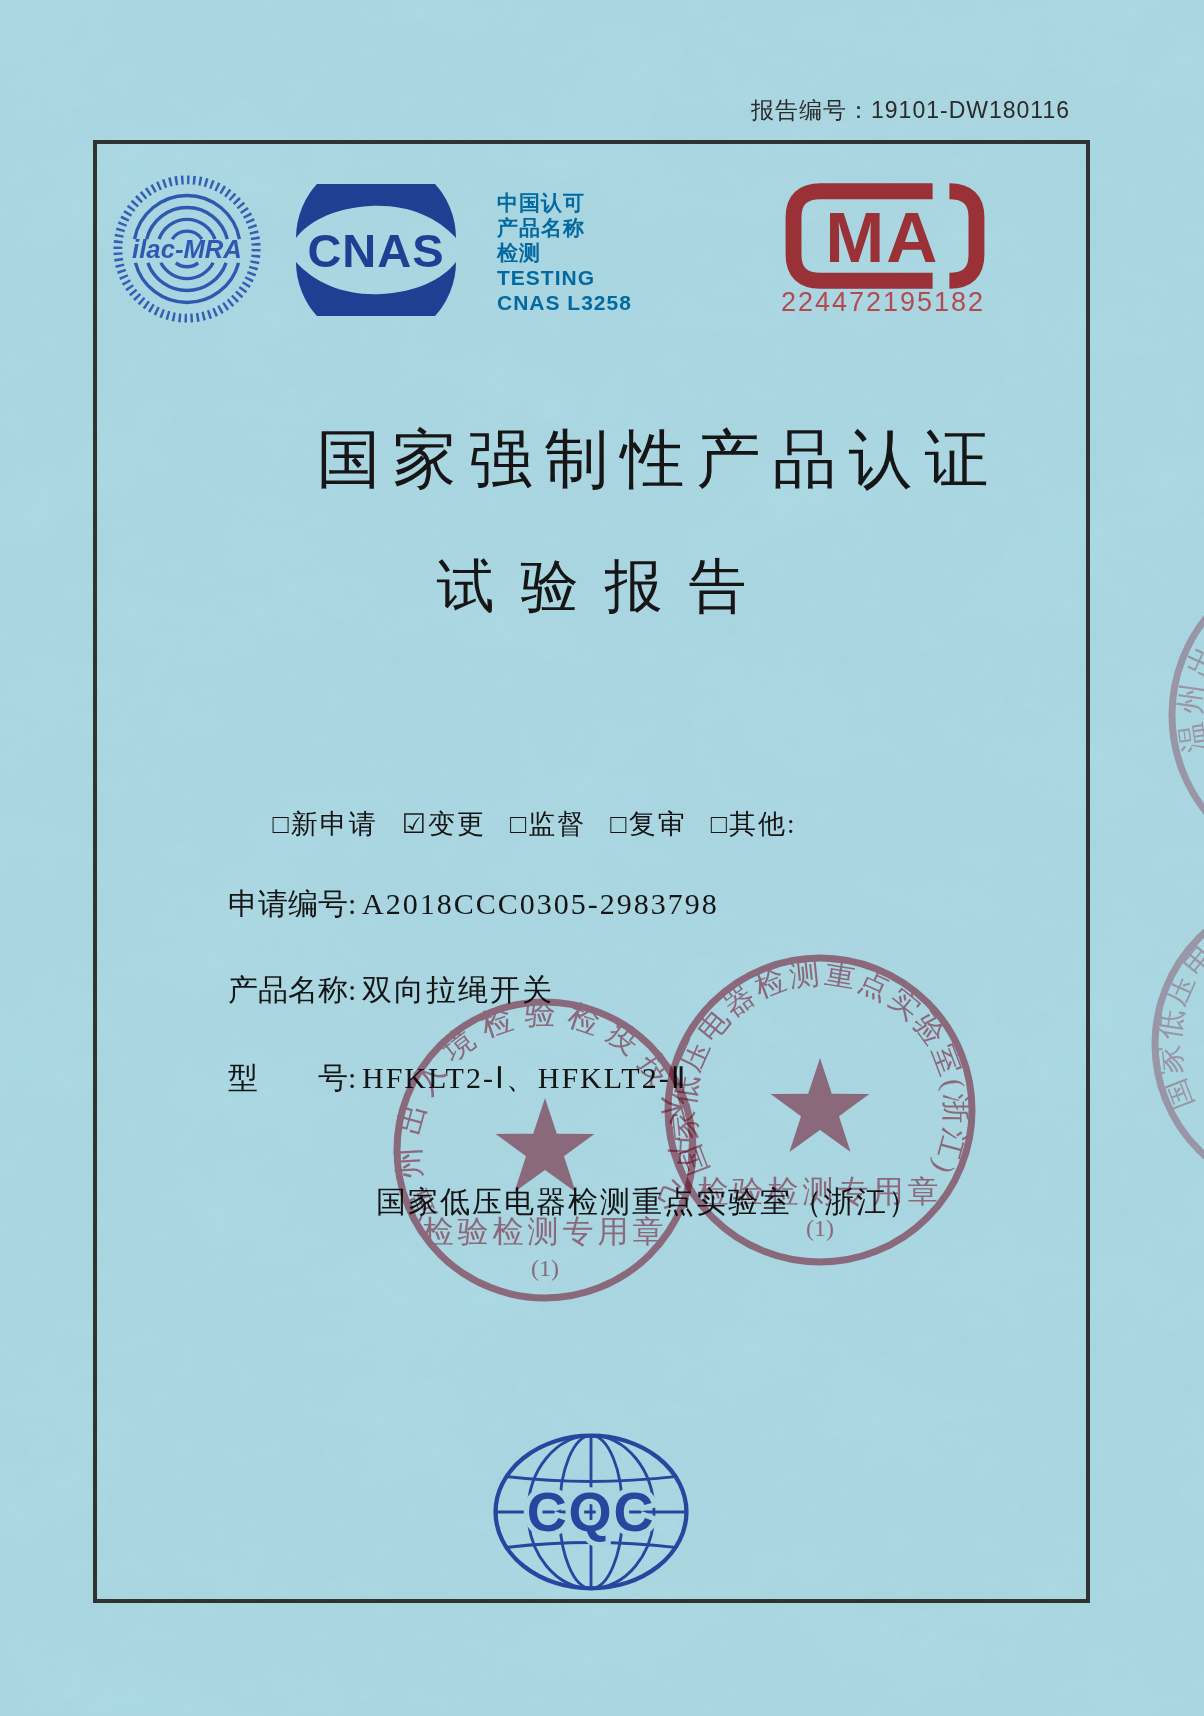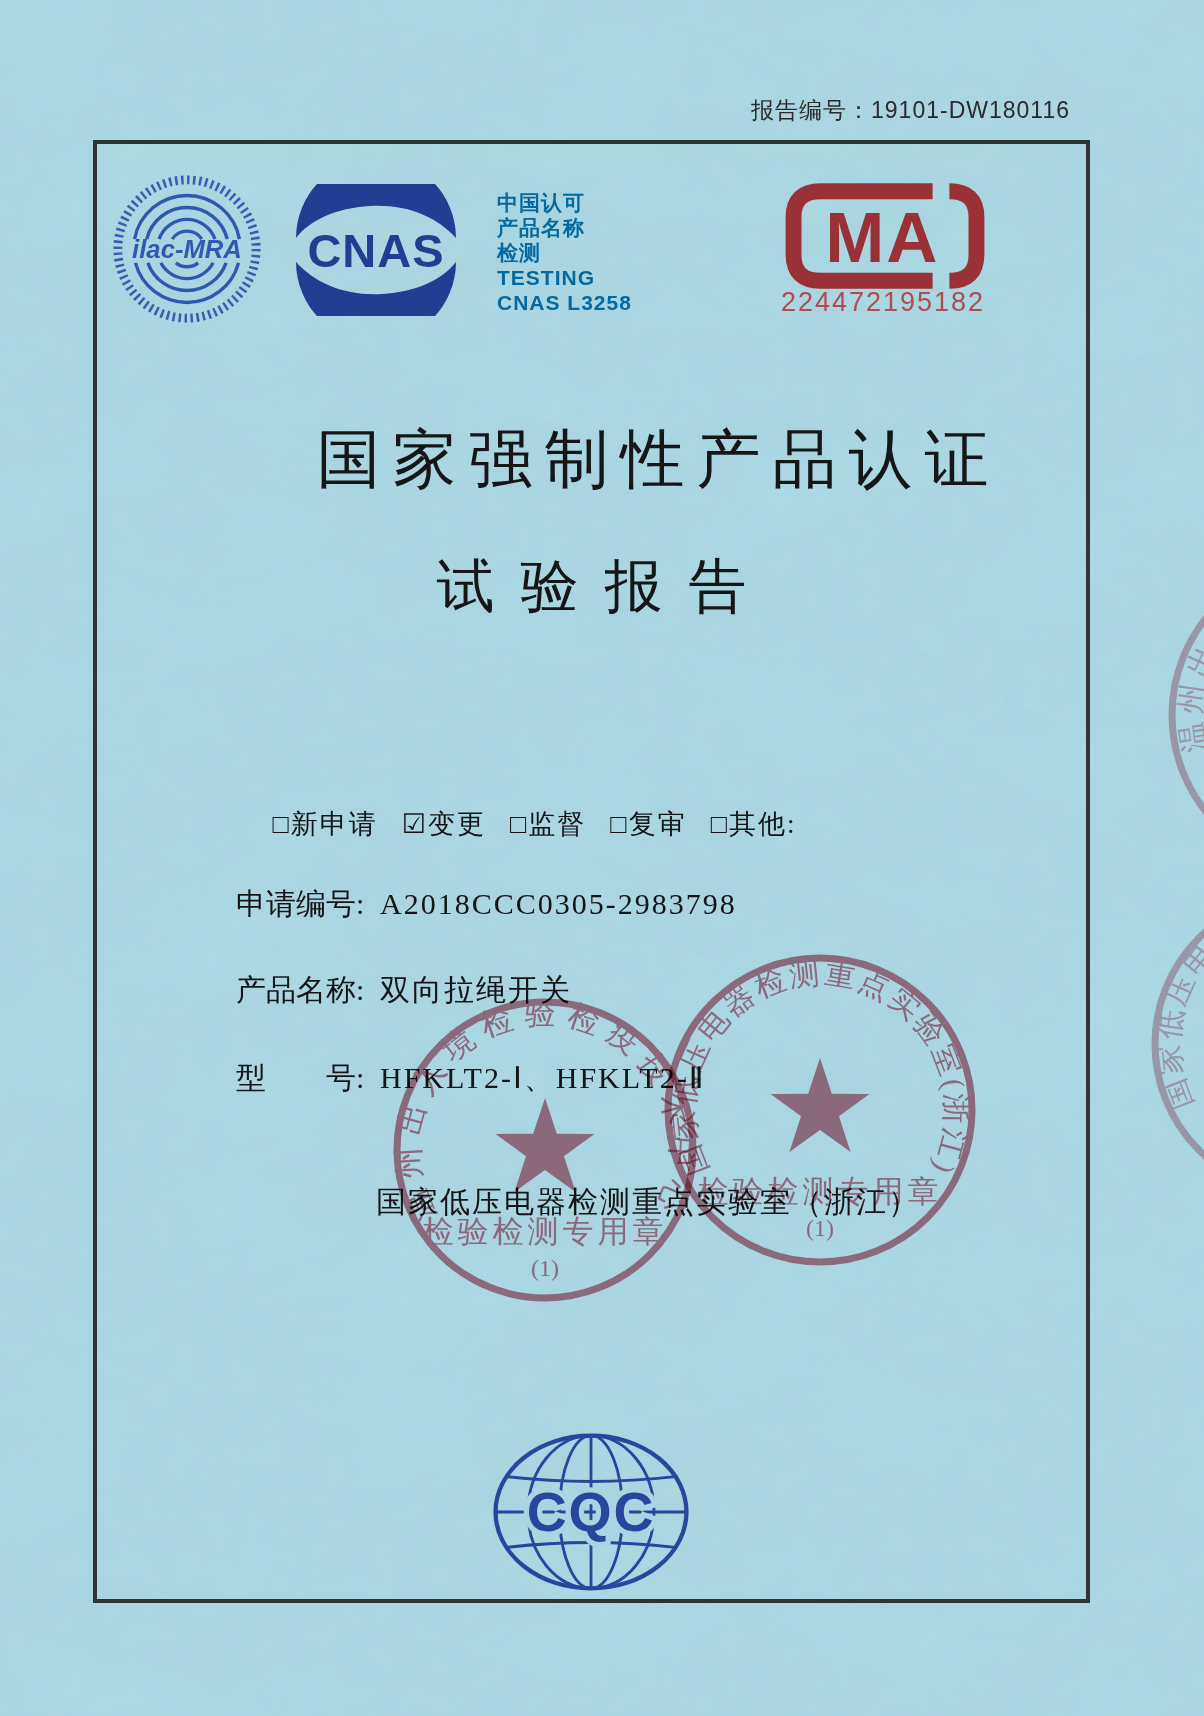--- a/index.html
+++ b/index.html
@@ -48,22 +48,22 @@
     font-weight:500;
   }
   
   .checkrow{
     position:absolute;left:93px;top:806px;width:883px;
     display:flex;justify-content:center;gap:24px;
     font-size:27px;color:#141414;letter-spacing:2px;white-space:nowrap;
   }
   
   .field{position:absolute;left:228px;font-size:30px;color:#151515;white-space:nowrap;}
-  .field .lbl{display:inline-block;min-width:134px;margin-left:8px;}
-  .field .val{margin-left:10px;letter-spacing:2px;}
+  .field .lbl{display:inline-block;min-width:134px;}
+  .field .val{margin-left:0;letter-spacing:2px;}
   .f1{top:884px;}
   .f2{top:970px;}
   .f3{top:1058px;}
   .f4{top:1164px;}
   .f5{top:1182px;}
   .f5 .val{margin-left:148px;}
   
   .stamp{position:absolute;mix-blend-mode:multiply;}
   .stamp-main{opacity:.72;}
   .stamp-edge{opacity:.42;}

